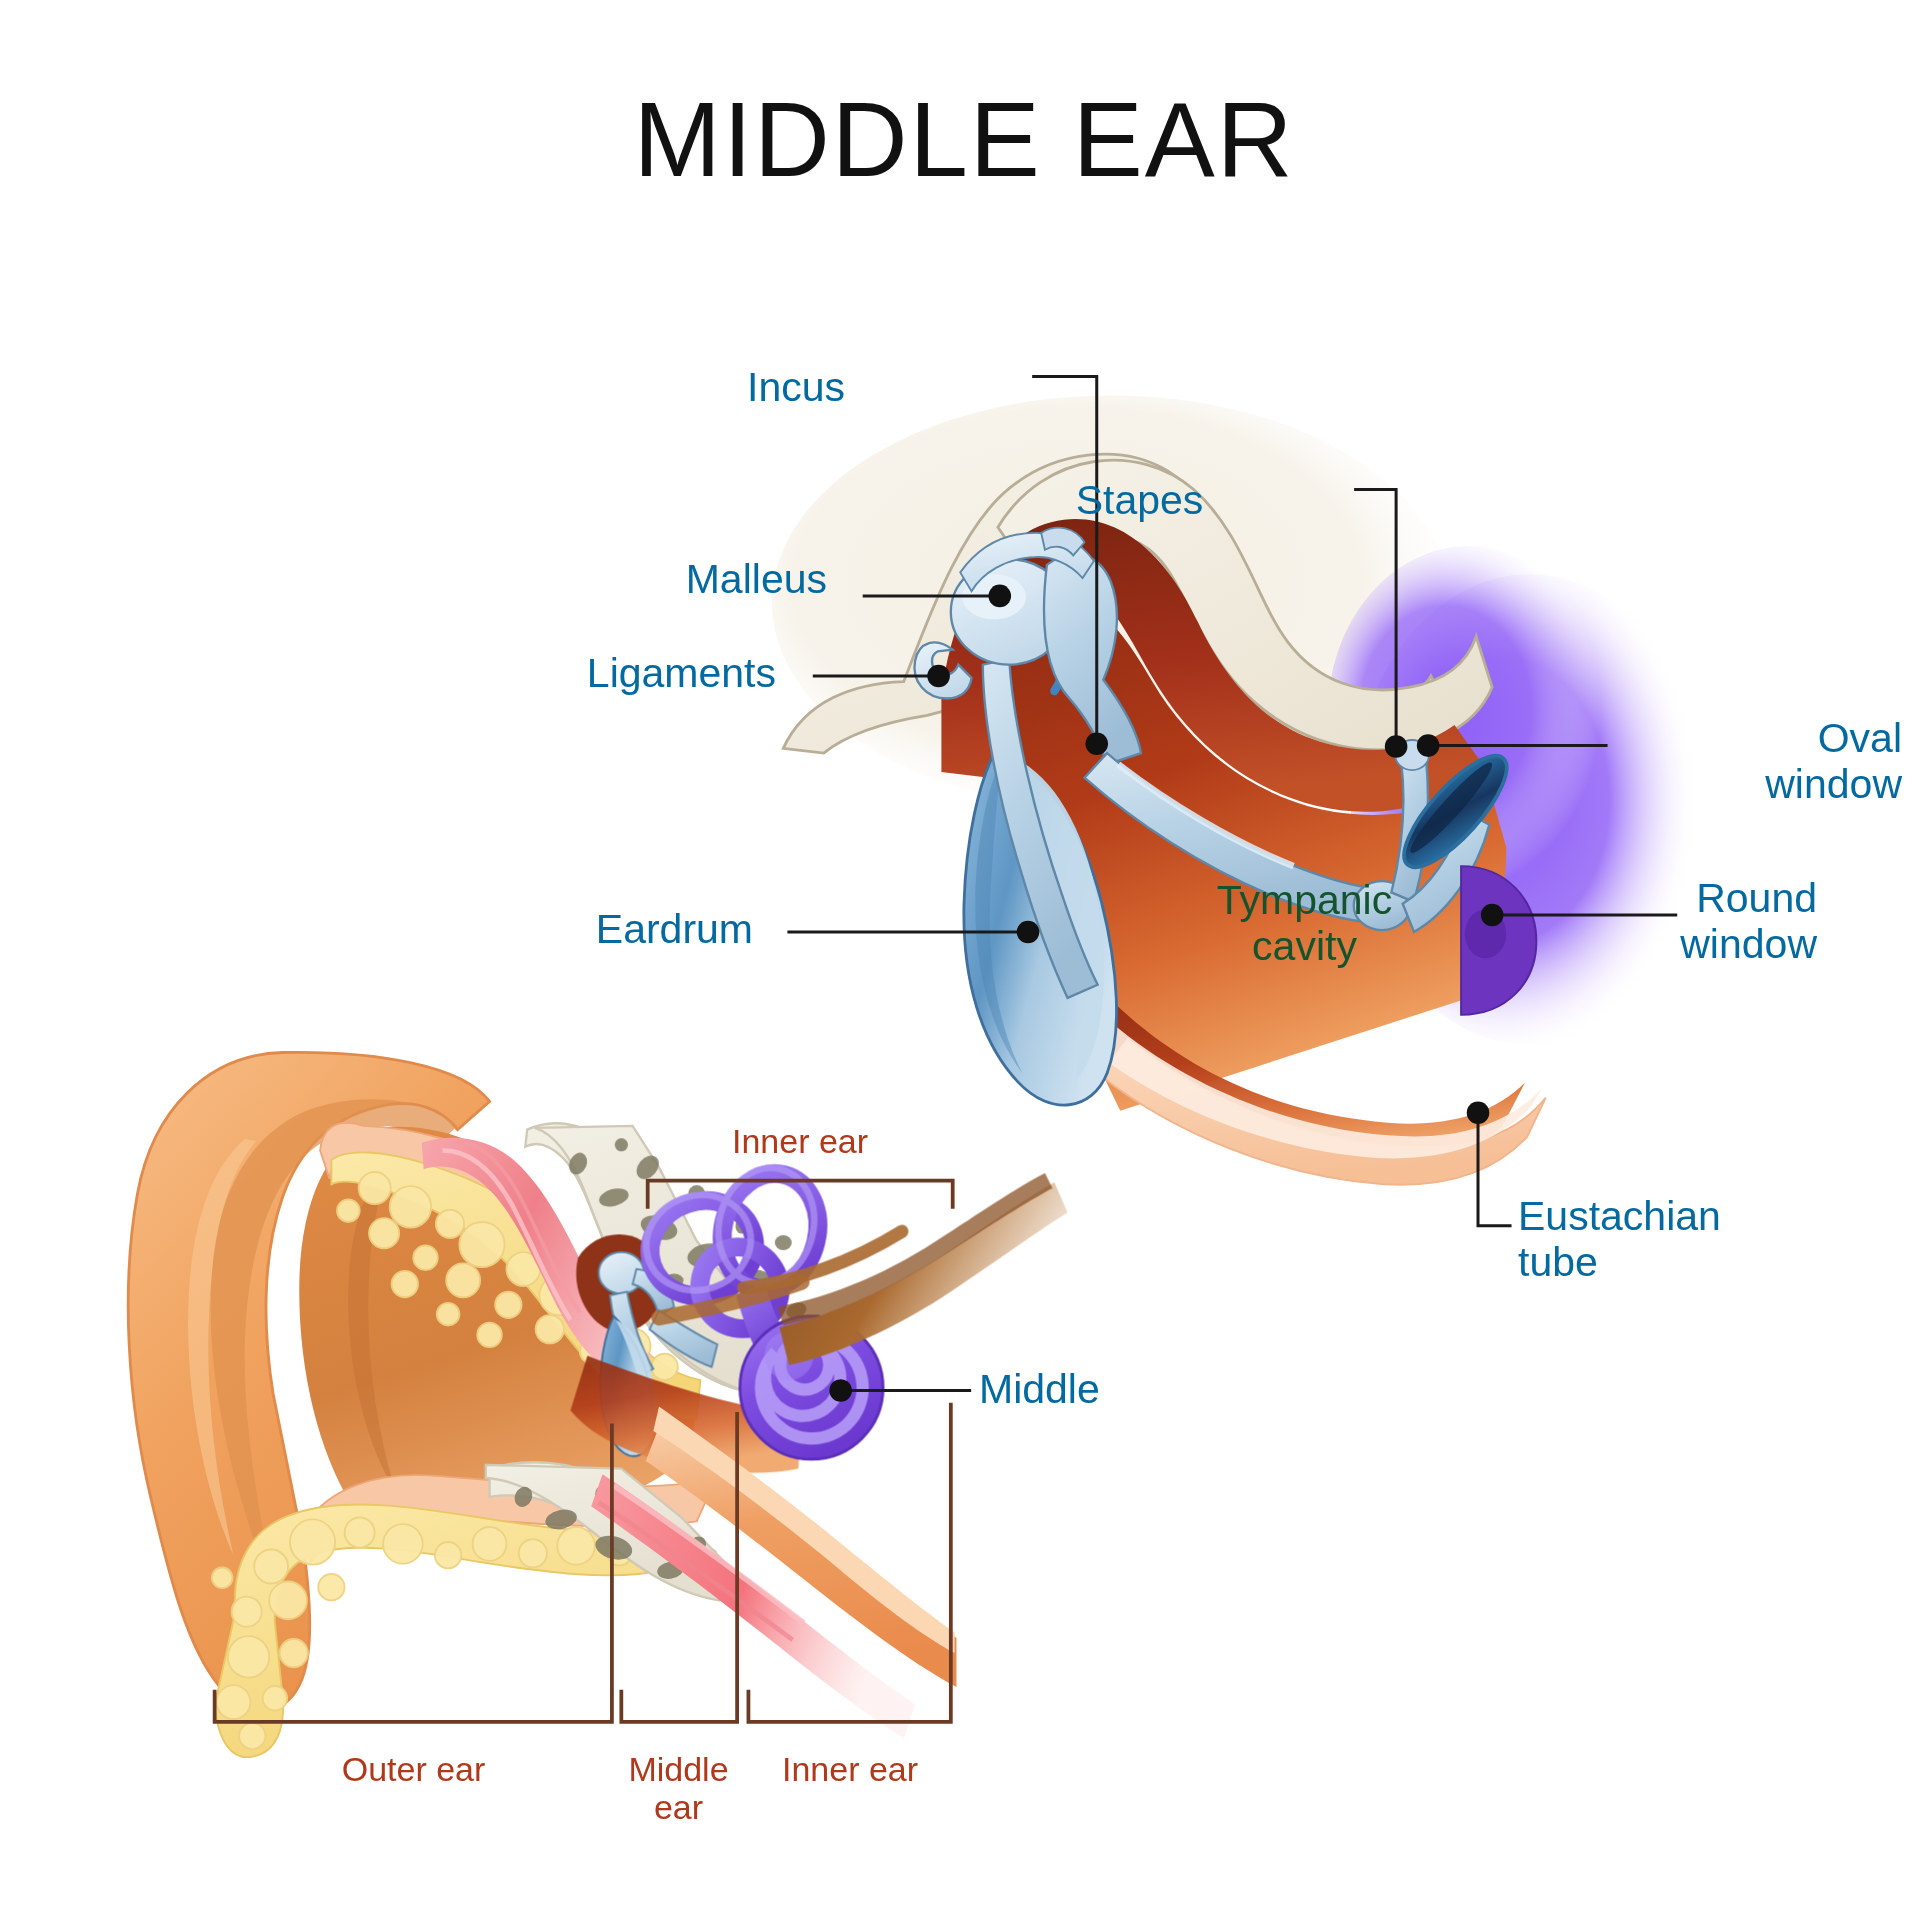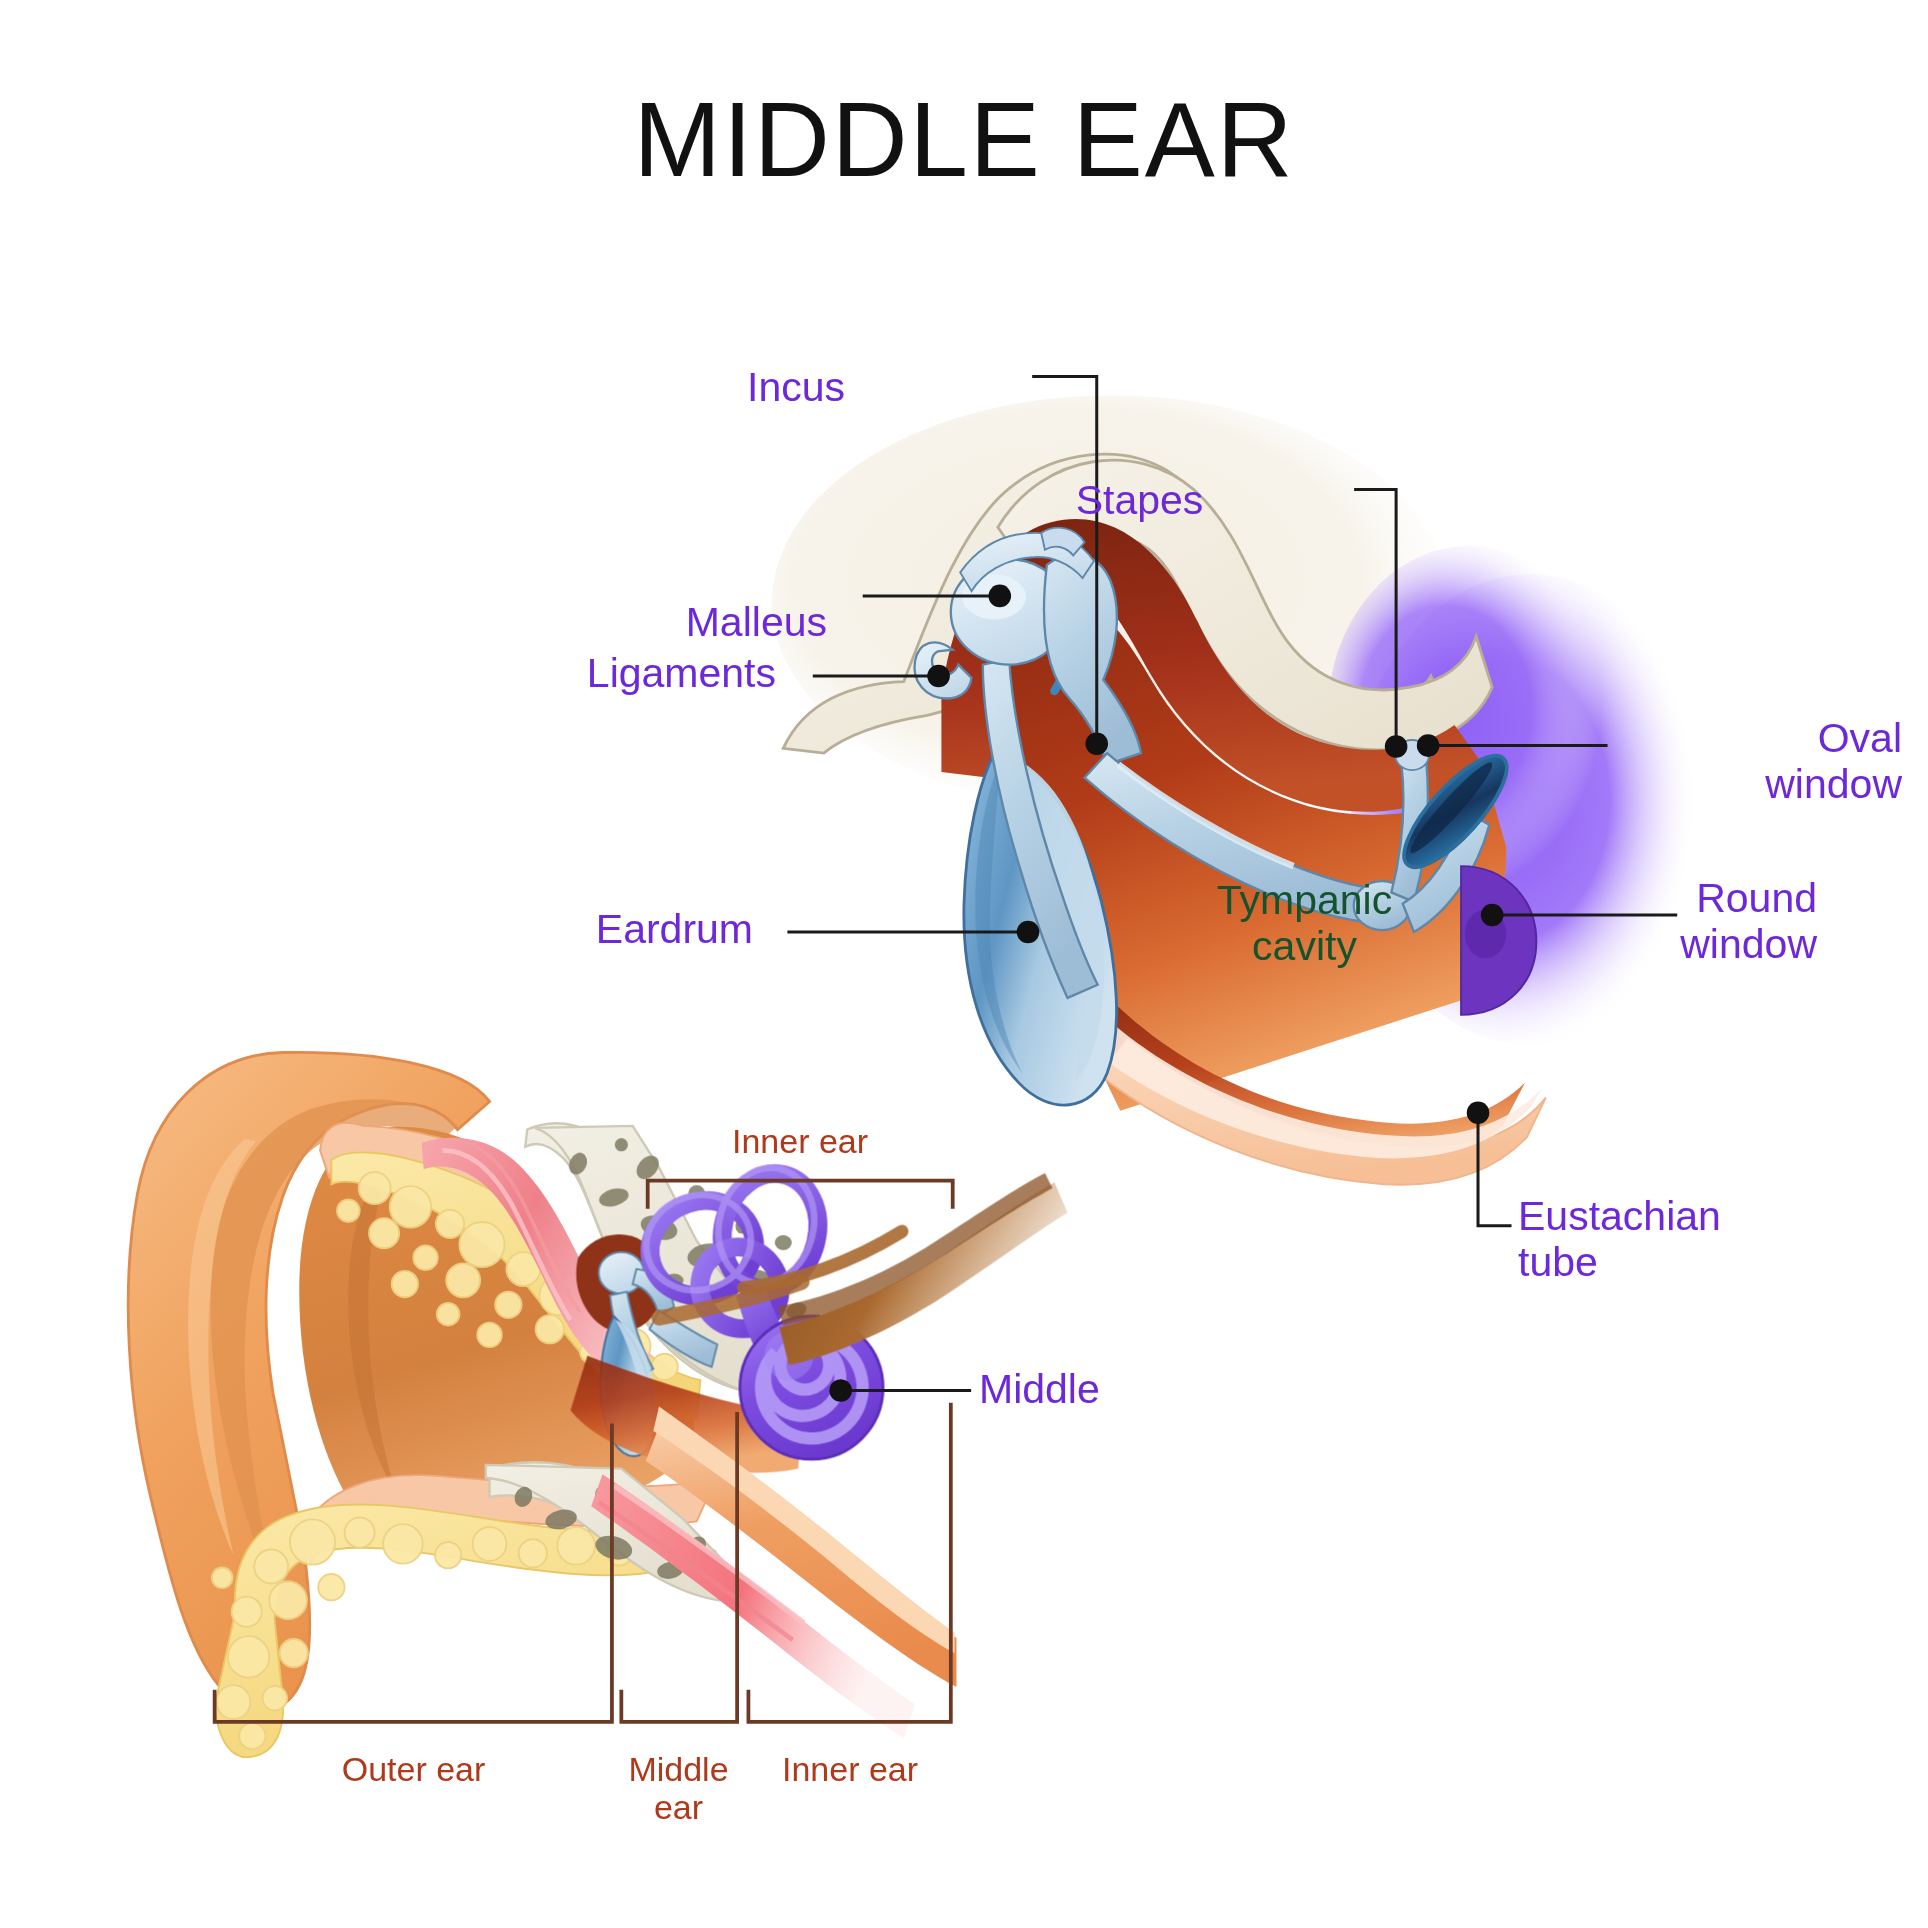--- a/index.html
+++ b/index.html
@@ -5,21 +5,21 @@
   html,body{margin:0;padding:0;background:#ffffff;}
   body{width:1928px;height:1928px;overflow:hidden;
        font-family:"Liberation Sans","DejaVu Sans",sans-serif;}
   #stage{position:relative;width:1928px;height:1832px;background:#fff;}
   #title{
     position:absolute;left:0;top:87px;width:1928px;text-align:center;
     font-size:105px;font-weight:400;letter-spacing:1.9px;color:#111;
     font-family:"Liberation Sans","DejaVu Sans",sans-serif;line-height:1;
   }
   svg.layer{position:absolute;left:0;top:0;width:1928px;height:1928px;}
-  .lbl{position:absolute;color:#6d28d9;font-size:41px;line-height:1.12;white-space:pre;}
+  .lbl{position:absolute;color:#0369a1;font-size:41px;line-height:1.12;white-space:pre;}
   .lbl.right{text-align:right;}
   .lbl.center{text-align:center;}
   .lbl.white{color:#14532d;}
   .lbl.region{color:#b0391b;font-size:34px;}
 </style>
 </head>
 <body>
 
 <div id="stage">
 
@@ -596,21 +596,21 @@
       <path d="M 688,1284 L 688,1254 L 1012,1254 L 1012,1284"></path>
 
       <path d="M 228,1795 L 228,1829 L 650,1829 L 650,1512"></path>
       <path d="M 660,1795 L 660,1829 L 783,1829 L 783,1500"></path>
       <path d="M 795,1795 L 795,1829 L 1010,1829 L 1010,1490"></path>
     </g>
   </svg>
 
   <div class="lbl right" style="left:659px;top:365px;width:186px;">Incus</div>
   <div class="lbl right" style="left:1017px;top:478px;width:245px;text-align:center;">Stapes</div>
-  <div class="lbl right" style="left:584px;top:600px;width:243px;">Malleus</div>
+  <div class="lbl right" style="left:584px;top:557px;width:243px;">Malleus</div>
   <div class="lbl right" style="left:516px;top:651px;width:260px;">Ligaments</div>
   <div class="lbl right" style="left:527px;top:907px;width:226px;">Eardrum</div>
   <div class="lbl" style="left:1629px;top:716px;width:273px;text-align:right;">Oval
 window</div>
   <div class="lbl right" style="left:1544px;top:876px;width:273px;">Round
 window</div>
   <div class="lbl" style="left:1518px;top:1194px;width:377px;">Eustachian
 tube</div>
 
   <div class="lbl center white" style="left:1182px;top:878px;width:245px;">Tympanic

